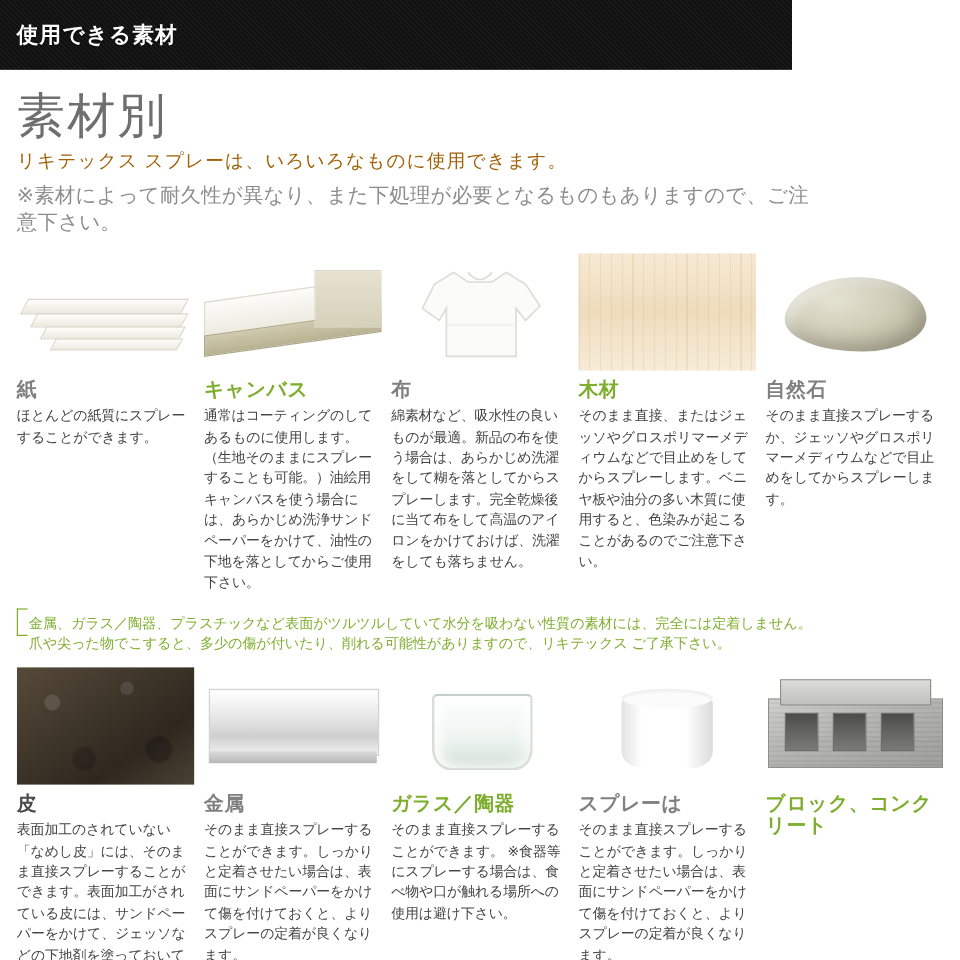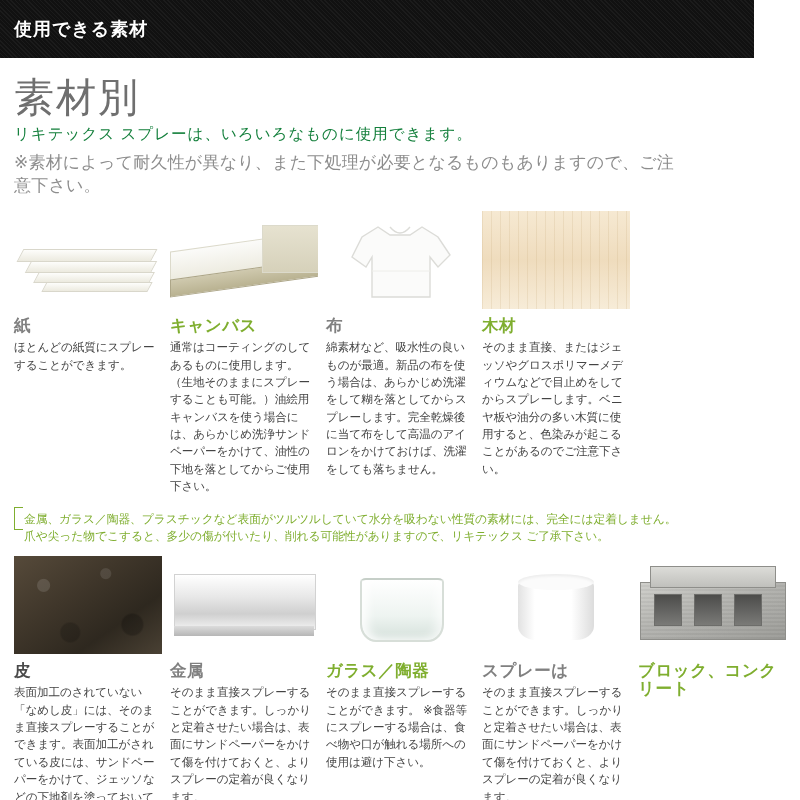--- a/index.html
+++ b/index.html
@@ -14,21 +14,21 @@
     color: #333333;
     overflow: hidden;
     position: relative;
   }
 
   
   .header-bar {
     position: absolute;
     top: 0;
     left: 0;
-    width: 754px;
+    width: 660px;
     height: 58px;
     background:
       repeating-linear-gradient(
         45deg,
         #1b1b1b 0px,
         #1b1b1b 1px,
         #111111 1px,
         #111111 3px
       ),
       linear-gradient(180deg, #272727 0%, #151515 55%, #0b0b0b 100%);
@@ -57,21 +57,21 @@
   .big-title {
     font-size: 40px;
     color: #6f6f6f;
     font-weight: normal;
     margin: 18px 0 6px 0;
     letter-spacing: 2px;
     line-height: 1.05;
   }
   .sub-title {
     font-size: 15.5px;
-    color: #15803d;
+    color: #a16207;
     letter-spacing: 1px;
     margin: 4px 0 6px 0;
   }
   .note-line {
     font-size: 17px;
     color: #8d8d8d;
     letter-spacing: 0.2px;
     margin: 2px 0 0 0;
   }
 
@@ -296,20 +296,29 @@
     <div class="card">
       <div class="thumb">
         <div class="art">
           <div class="wood" style="left:0px; top:0px; width:148px; height:98px;"></div>
         </div>
       </div>
       <div class="label green">木材</div>
       <div class="desc">そのまま直接、またはジェッソやグロスポリマーメディウムなどで目止めをしてからスプレーします。ベニヤ板や油分の多い木質に使用すると、色染みが起こることがあるのでご注意下さい。</div>
     </div>
 
+    <div class="card">
+      <div class="thumb">
+        <div class="art">
+          <div class="pebble" style="left:16px; top:20px; width:118px; height:62px;"></div>
+        </div>
+      </div>
+      <div class="label grey">自然石</div>
+      <div class="desc">そのまま直接スプレーするか、ジェッソやグロスポリマーメディウムなどで目止めをしてからスプレーします。</div>
+    </div>
 
   </div>
 
   <div class="caution bracket-row">
     <div>金属、ガラス／陶器、プラスチックなど表面がツルツルしていて水分を吸わない性質の素材には、完全には定着しません。</div>
     <div>爪や尖った物でこすると、多少の傷が付いたり、削れる可能性がありますので、リキテックス ご了承下さい。</div>
   </div>
 
   <div class="row" style="margin-top:10px;">
 

